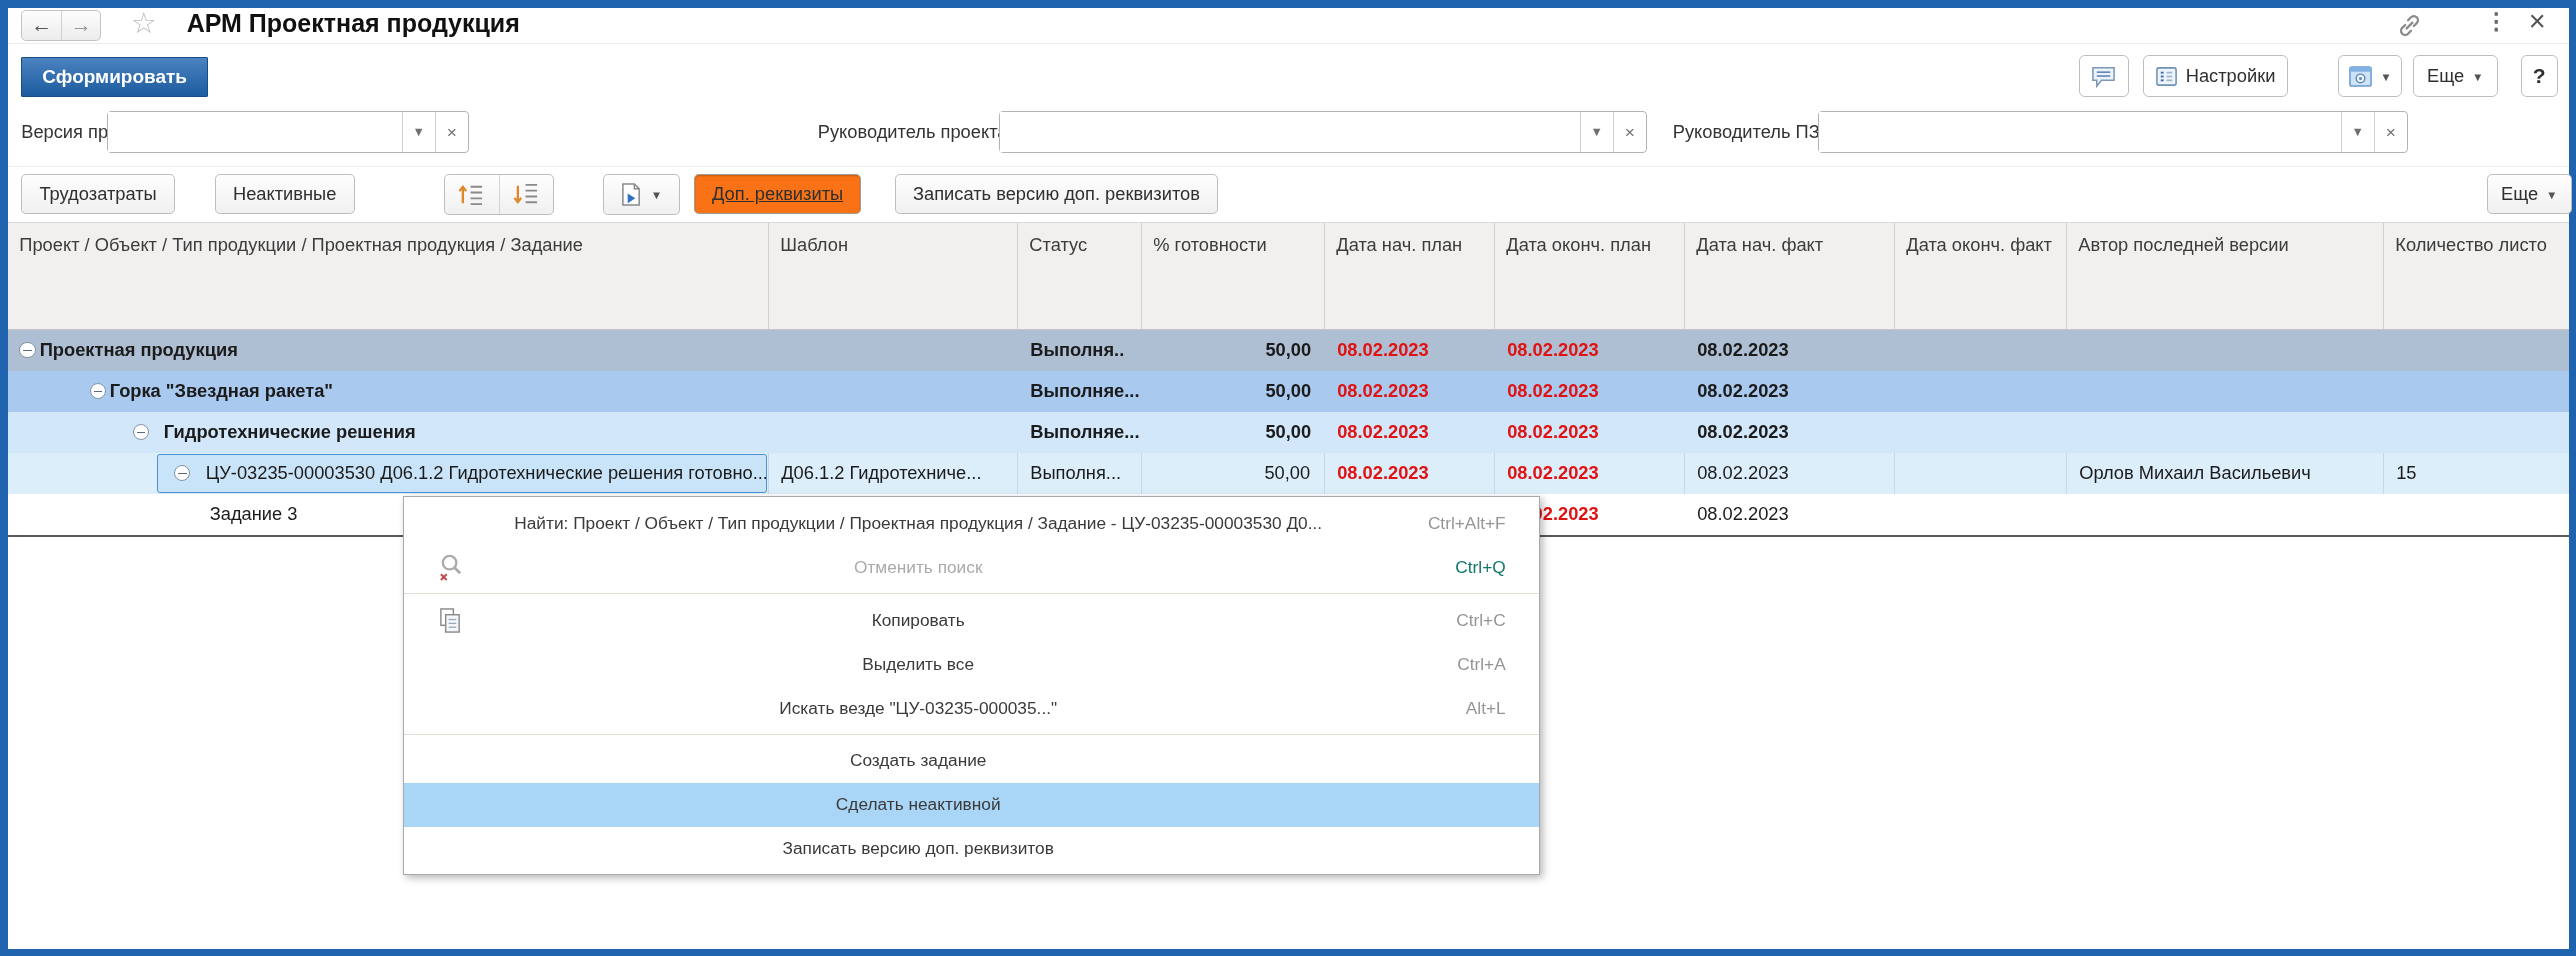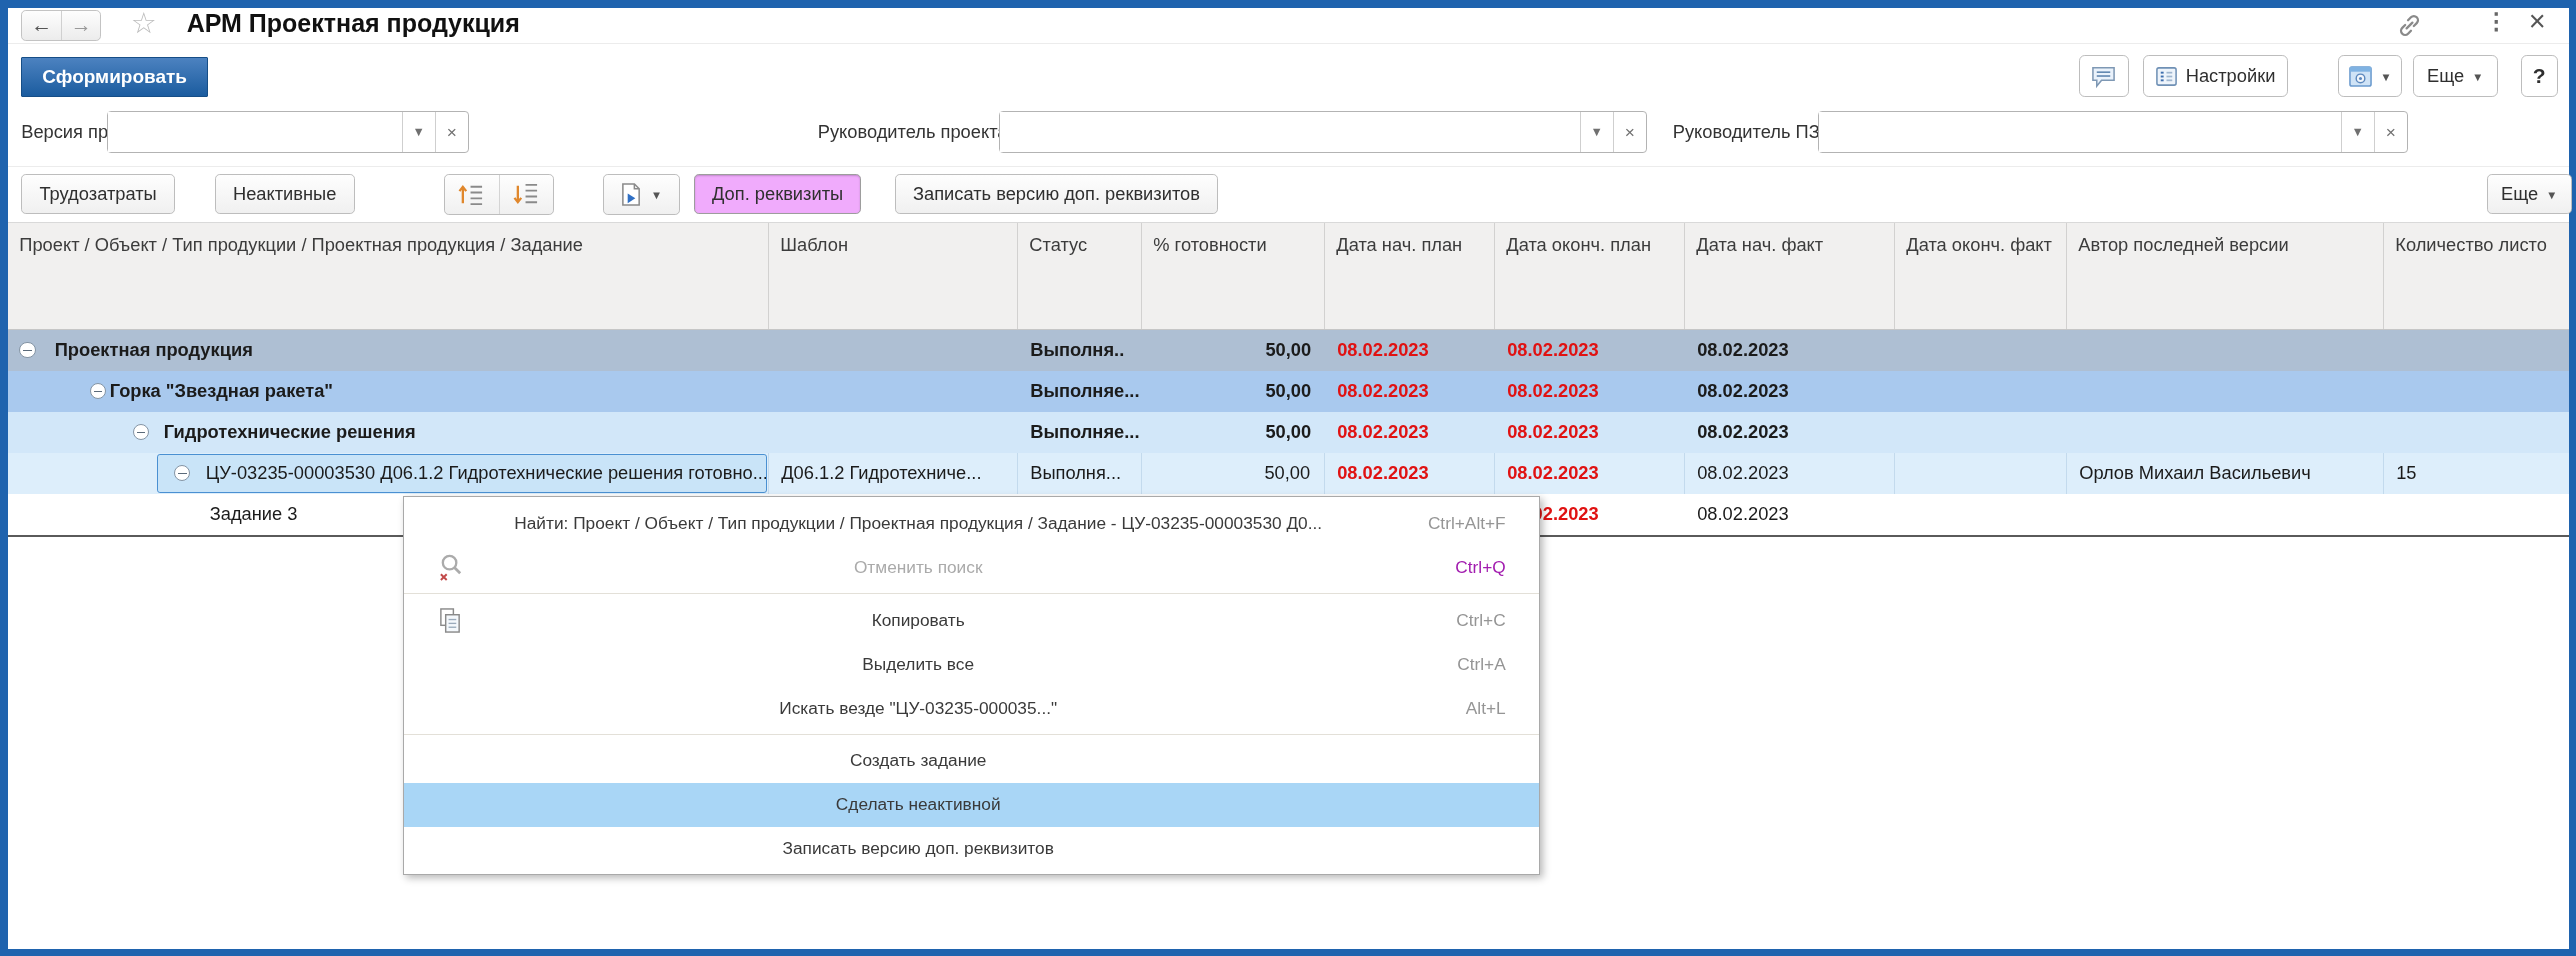--- a/index.html
+++ b/index.html
@@ -34,21 +34,21 @@
   #filters { position:absolute; left:0; top:96px; width:100%; height:62px; }
   .flabel { position:absolute; top:17.3px; font-size:18.3px; color:#333; }
   .combo { position:absolute; top:7.7px; height:42px; border:1px solid #b3b3b3; border-radius:3.9px; background:#fff; display:flex; }
   .combo input { flex:1; border:none; outline:none; font-size:18.3px; padding:0 9.6px; font-family:"Liberation Sans",sans-serif; }
   .cbtn { width:33px; display:flex; align-items:center; justify-content:center; color:#707070; border-left:1px solid #cfcfcf; font-size:12.5px; }
   .cbtn.x { font-size:17.3px; }
 
   
   #toolbar2 { position:absolute; left:0; top:158px; width:100%; height:54px; border-top:1px solid #ececec; }
   .t2btn { position:absolute; top:7.7px; height:40px; background:linear-gradient(#fefefe,#f0f0f0); border:1px solid #bdbdbd; border-radius:4.8px; display:flex; align-items:center; justify-content:center; font-size:18.3px; color:#2f2f2f; padding:0 17.3px; gap:7.7px; }
-  .t2btn.pressed { background:#f0abfc; border-color:#9d9d9d; box-shadow:inset 0 1px 1.9px rgba(0,0,0,.2); }
+  .t2btn.pressed { background:#f97316; border-color:#9d9d9d; box-shadow:inset 0 1px 1.9px rgba(0,0,0,.2);text-decoration:underline; }
   .icongrp { position:absolute; top:7.7px; display:flex; border:1px solid #bdbdbd; border-radius:4.8px; overflow:hidden; background:linear-gradient(#fefefe,#f0f0f0); }
   .icongrp .ic { width:54px; height:39px; display:flex; align-items:center; justify-content:center; }
   .icongrp .ic + .ic { border-left:1px solid #d4d4d4; }
 
   
   #table { position:absolute; left:0; top:214px; width:2561px; }
   #thead { display:flex; height:108px; background:#f1f0ef; border-top:1px solid #d9d9d9; border-bottom:1px solid #c6c6c6; }
   .hcell { border-right:1px solid #d2d1d0; padding:11.6px 0 0 11.6px; font-size:18.3px; color:#3c3c3c; overflow:hidden; white-space:nowrap; flex-shrink:0; }
   .trow { display:flex; height:41px; align-items:center; position:relative; }
   .tcell { height:100%; display:flex; align-items:center; overflow:hidden; white-space:nowrap; flex-shrink:0; font-size:18.3px; color:#1b1b1b; }
@@ -64,21 +64,21 @@
   .focusbox { position:absolute; left:149px; top:1px; width:610px; height:39px; background:#c9e4f8; border:1px solid #4a90d2; border-radius:2.9px; display:flex; align-items:center; }
   #table-endline { height:1.9px; background:#5a5a5a; width:100%; }
 
   
   #ctxmenu { position:absolute; left:395px; top:488px; width:1137px; background:#fff; border:1px solid #a9a9a9; box-shadow:2.9px 2.9px 7.7px rgba(0,0,0,.28); z-index:50; padding:4.8px 0 2.9px 0;text-align:center; }
   .mi { height:44px; display:flex; align-items:center; position:relative; font-size:17.3px; color:#3a3a3a; }
   .mi .ico { position:absolute; left:34px; width:33px; text-align:center; }
   .mi .lbl { position:absolute; left:87px; right:193px; overflow:hidden; white-space:nowrap; }
   .mi .sc { position:absolute; right:33px; color:#959595; font-size:17.3px; }
   .mi.dis .lbl { color:#aaaaaa; }
-  .mi.dis .sc { color:#a21caf; }
+  .mi.dis .sc { color:#0f766e; }
   .mi.hl { background:#a9d6f6; }
   .msep { height:8.7px; position:relative; }
   .msep::after { content:''; position:absolute; left:0; right:0; top:3.9px; height:1px; background:#e3e0d8; }
 
   svg { display:block; }
 </style>
 </head>
 <body>
 
 <div id="win">
@@ -244,21 +244,21 @@
         <div class="hcell" style="width: 190px;">Дата оконч. план</div>
         <div class="hcell" style="width: 210px;">Дата нач. факт</div>
         <div class="hcell" style="width: 172px;">Дата оконч. факт</div>
         <div class="hcell" style="width: 317px;">Автор последней версии</div>
         <div class="hcell" style="width: 200px;">Количество листо</div>
       </div>
     <div id="tbody">
         <div class="trow b" style="background: rgb(174, 191, 211);">
           <div class="tcell treecell" style="width: 761px;">
             <span class="exp" style="position: absolute; left: 11.6px;"></span>
-            <span style="position: absolute; left: 47px; white-space: nowrap; text-align: right;">Проектная продукция</span>
+            <span style="position: absolute; left: 32px; white-space: nowrap; text-align: right;">Проектная продукция</span>
           </div>
           <div class="tcell pad" style="width: 249px;"></div>
           <div class="tcell pad" style="width: 124px;">Выполня..</div>
           <div class="tcell pct" style="width: 183px;">50,00</div>
           <div class="tcell pad red" style="width: 170px;">08.02.2023</div>
           <div class="tcell pad red" style="width: 190px;">08.02.2023</div>
           <div class="tcell pad" style="width: 210px;">08.02.2023</div>
           <div class="tcell pad" style="width: 172px;"></div>
           <div class="tcell pad" style="width: 317px;"></div>
           <div class="tcell pad" style="width: 200px;"></div>

